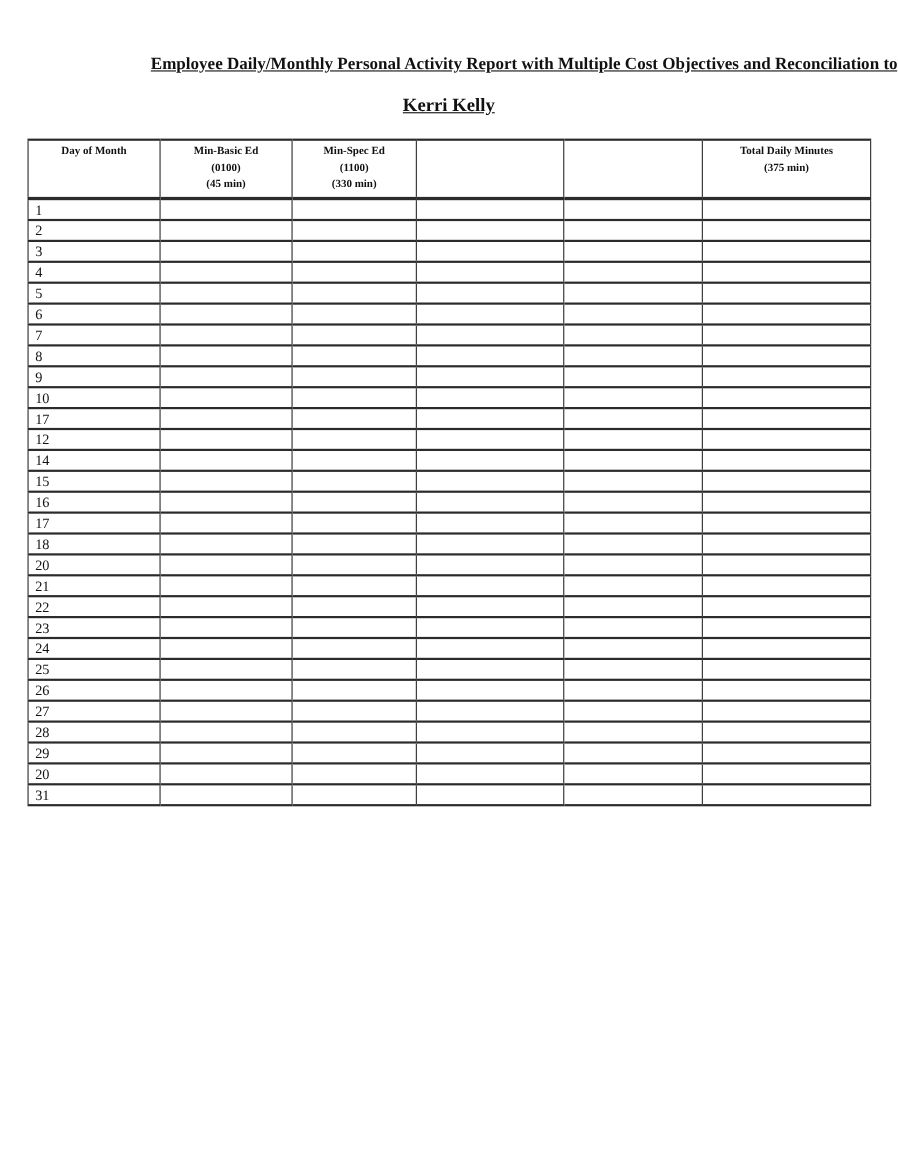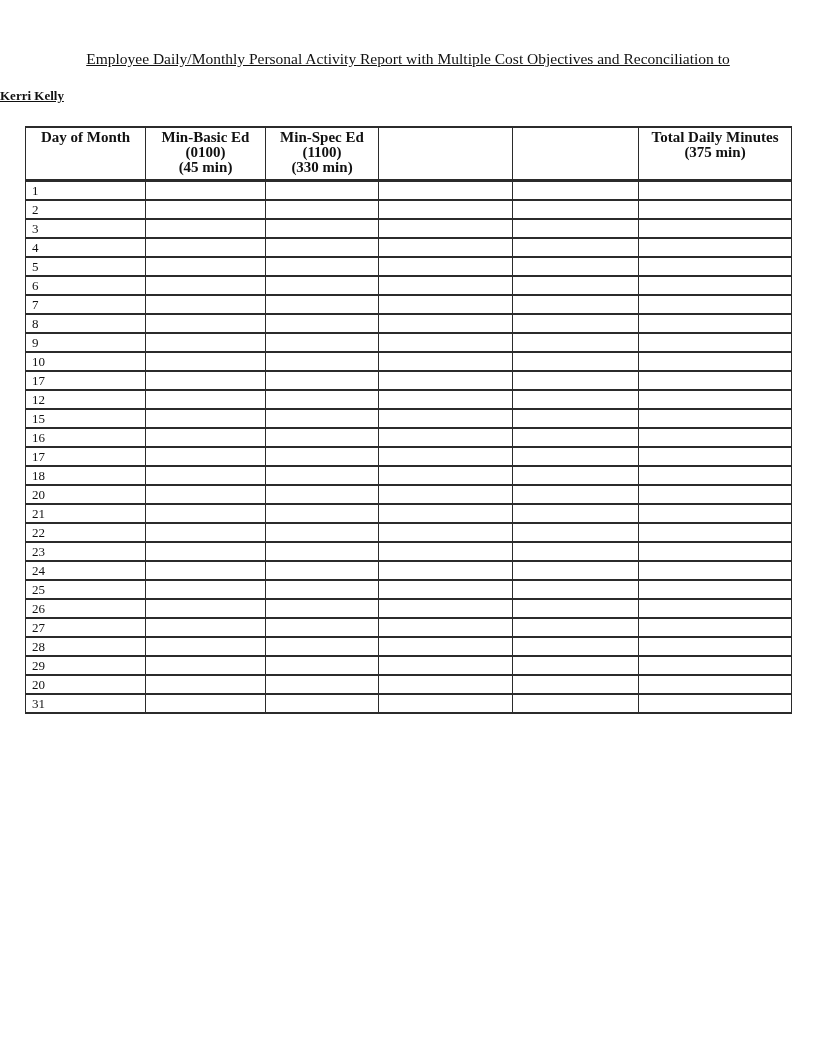--- a/index.html
+++ b/index.html
@@ -8,34 +8,34 @@
     width: 816px;
     height: 1056px;
     background: #ffffff;
     font-family: "Liberation Serif", "DejaVu Serif", serif;
     color: #111111;
     box-sizing: border-box;
     padding-top: 49px;
     overflow: hidden;
   }
   .title {
-    text-align: center;
-    font-weight: normal;
+    text-align: right;
+    font-weight: bold;
     font-size: 15.5px;
     line-height: 19px;
     margin: 0 auto;
   }
   .title .tline {
     display: block;
     text-decoration: underline;
   }
   .employee-name {
-    text-align: left;
+    text-align: center;
     font-weight: bold;
-    font-size: 13px;
+    font-size: 17px;
     line-height: 19px;
     margin-top: 18px;
     text-decoration: underline;
   }
   table.activity {
     border-collapse: collapse;
     table-layout: fixed;
     width: 766px;
     margin-left: 25px;
     margin-top: 21px;
@@ -45,21 +45,21 @@
     border-right: 1px solid #2b2b2b;
     border-top: 2px solid #2b2b2b;
     border-bottom: 2px solid #2b2b2b;
     padding: 0;
     overflow: hidden;
     white-space: nowrap;
   }
   table.activity thead th {
     border-bottom: 3px solid #2b2b2b;
     font-weight: bold;
-    font-size: 15px;
+    font-size: 10px;
     line-height: 15px;
     text-align: center;
     vertical-align: top;
     height: 49px;
     padding-top: 2px;
   }
   table.activity thead th .hline { display: block; }
   table.activity tbody td {
     height: 17px;
     font-size: 13px;
@@ -217,20 +217,28 @@
     <tr>
       <td class="day-cell">12</td>
       <td></td>
       <td></td>
       <td></td>
       <td></td>
       <td></td>
     </tr>
 
 
+    <tr>
+      <td class="day-cell">14</td>
+      <td></td>
+      <td></td>
+      <td></td>
+      <td></td>
+      <td></td>
+    </tr>
 
     <tr>
       <td class="day-cell">15</td>
       <td></td>
       <td></td>
       <td></td>
       <td></td>
       <td></td>
     </tr>
 

